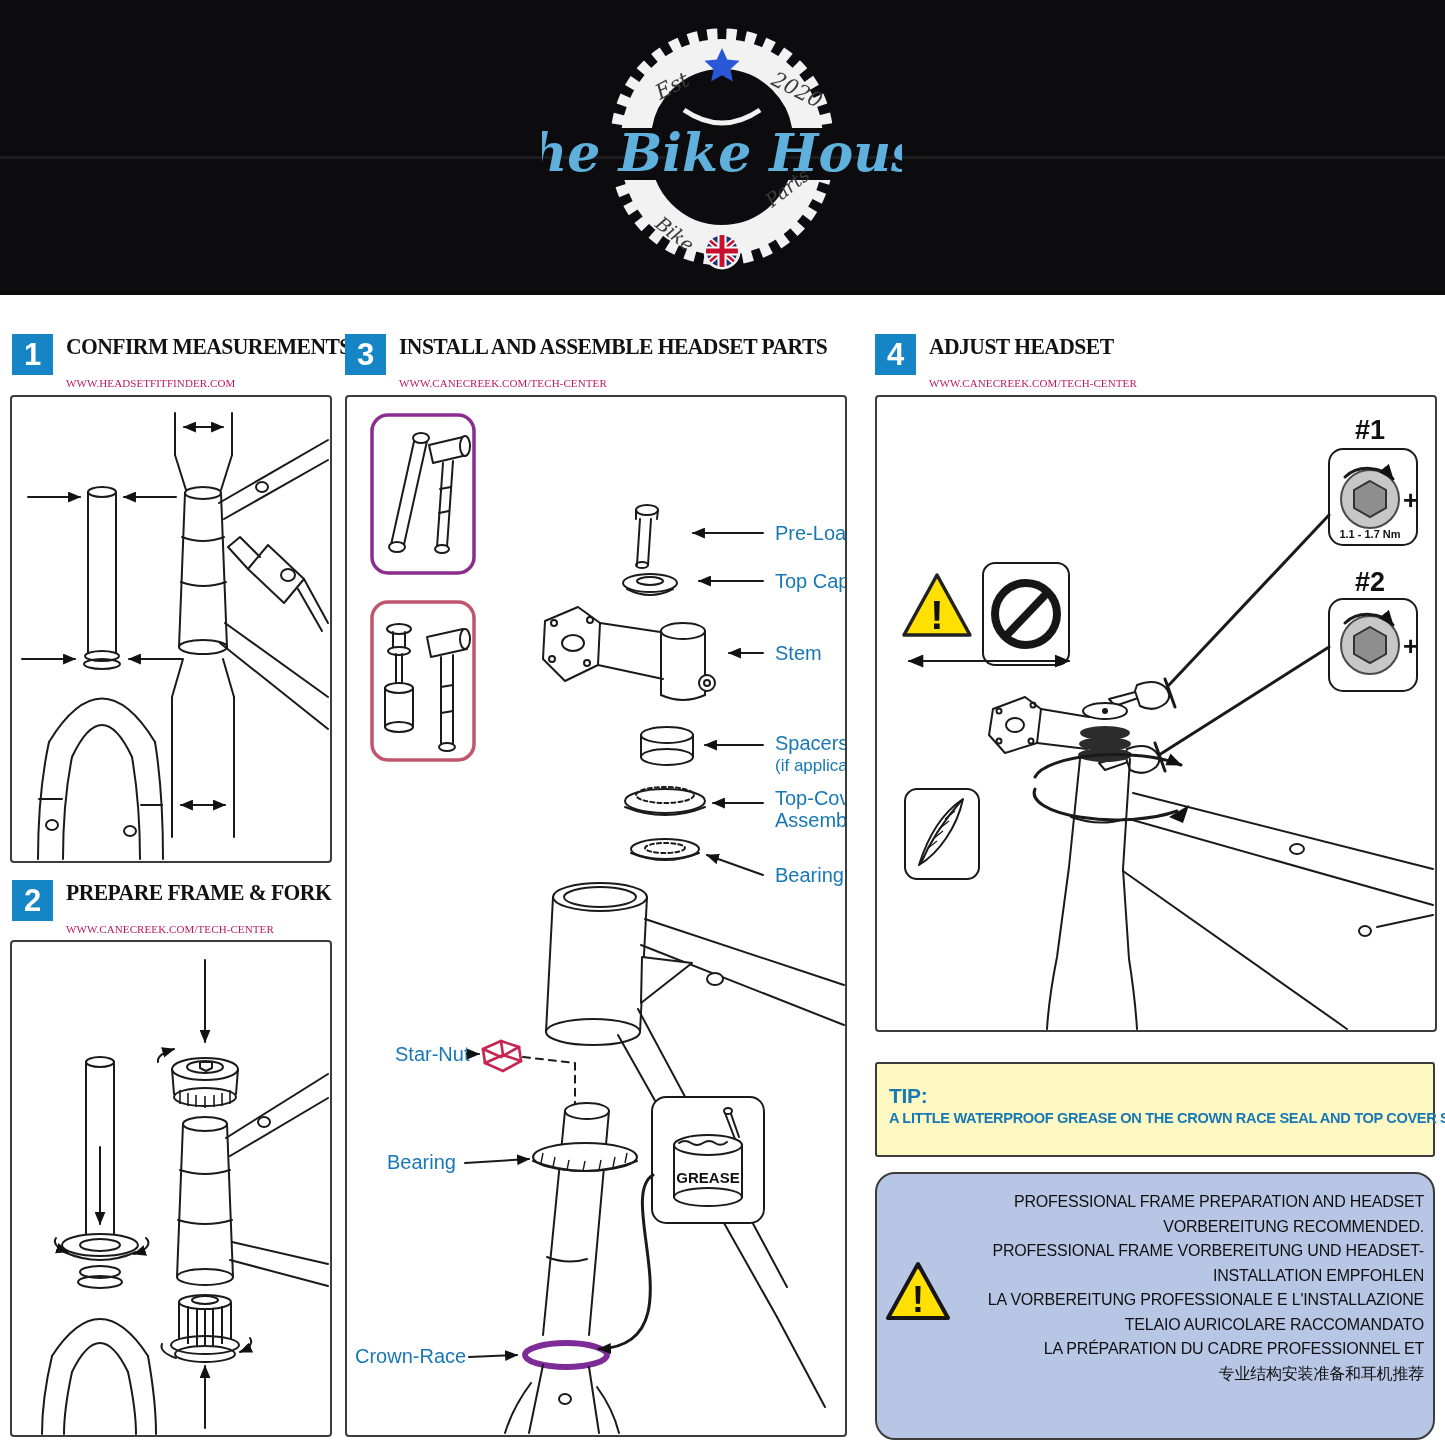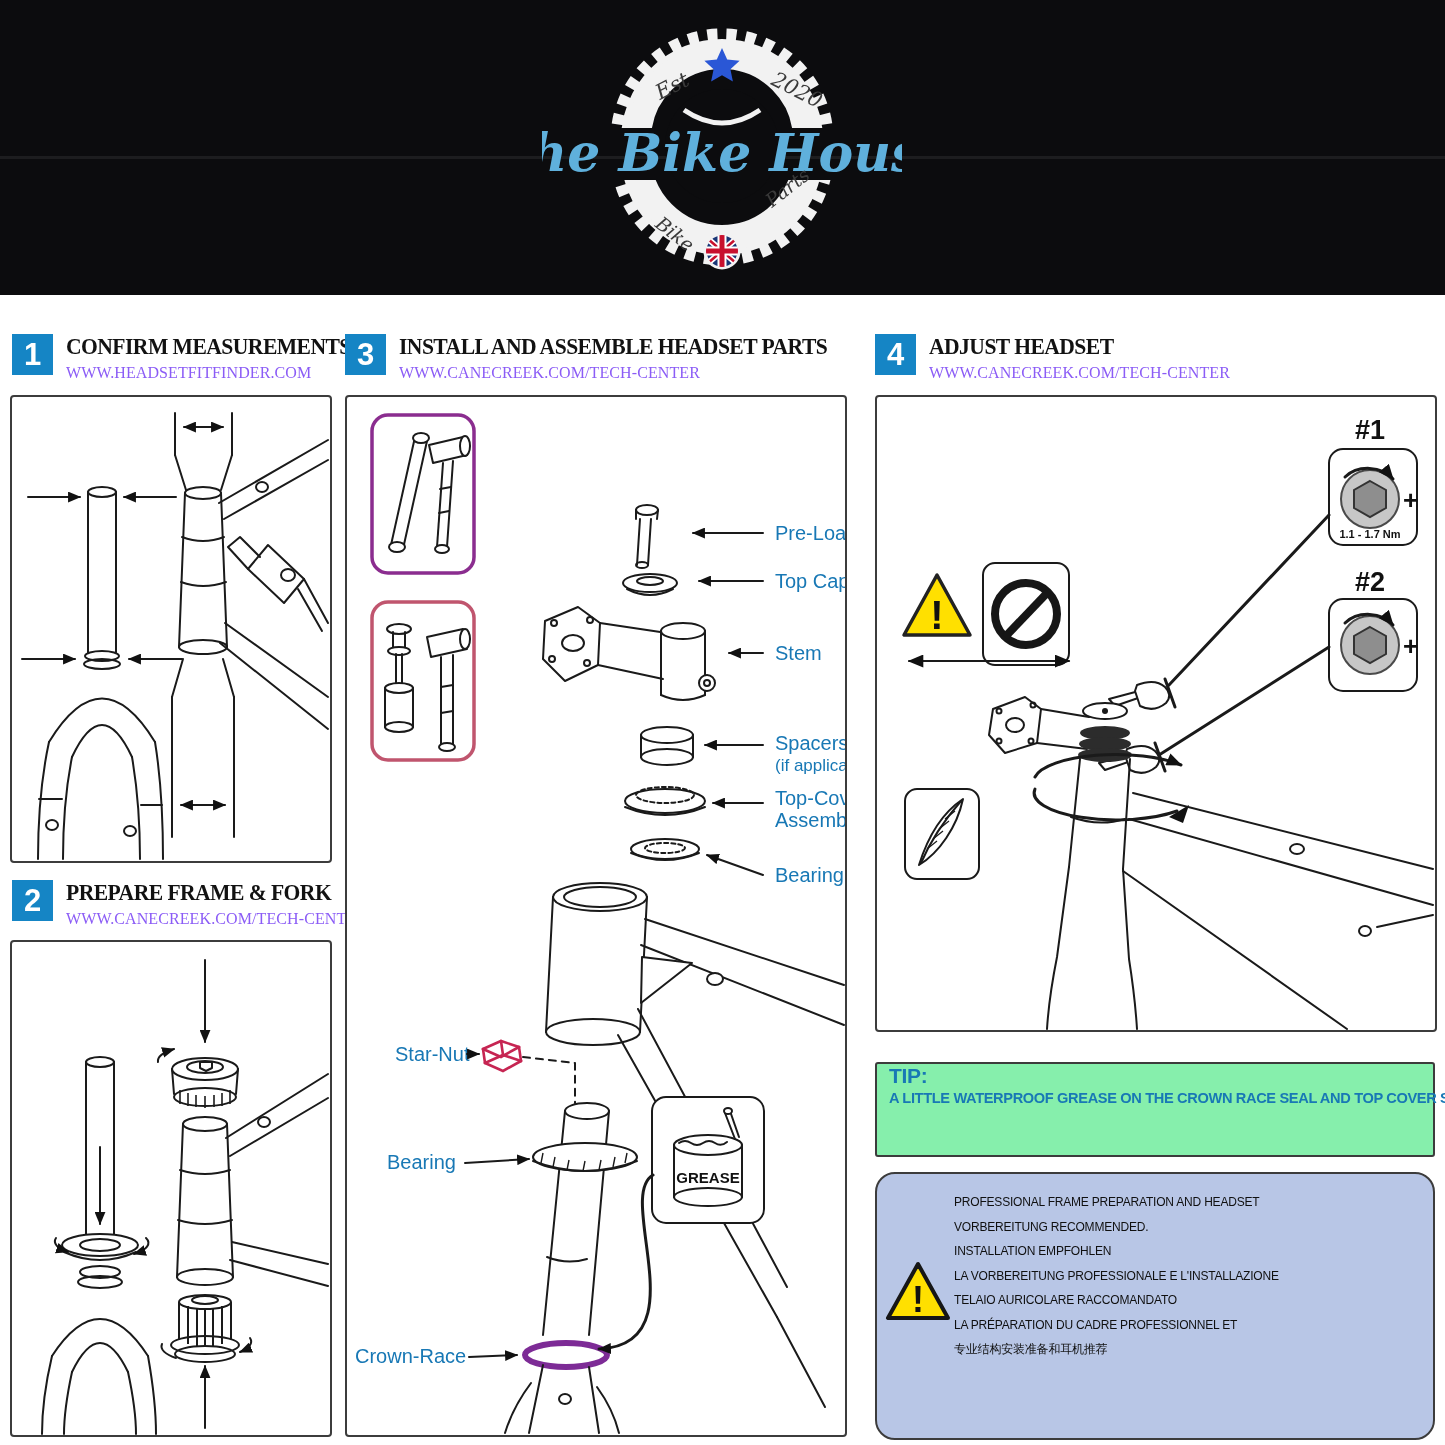--- a/index.html
+++ b/index.html
@@ -15,46 +15,46 @@
   .banner-stripe{position:absolute; left:0; top:156px; width:1445px; height:3px; background:#2b2b2e; opacity:.55;}
   .logo{position:absolute; left:542px; top:8px;}
 
   
   .sec-head{position:absolute; display:flex; align-items:flex-start;}
   .badge{width:41px; height:41px; background:var(--badge); color:#fff; font-size:31px; font-weight:bold;
          text-align:center; line-height:41px; flex:0 0 41px;}
   .sec-text{margin-left:13px;font-family:Liberation Serif, serif;}
   .sec-title{font-size:23px; font-weight:bold; color:#121212; letter-spacing:-.6px; white-space:nowrap;
              transform:scaleX(.94); transform-origin:0 0; line-height:25px;}
-  .sec-url{font-size:16px; color:#8b5cf6; letter-spacing:.1px; margin-top:5px; white-space:nowrap;}
+  .sec-url{font-size:11px; color:#be185d; letter-spacing:.1px; margin-top:18px; white-space:nowrap;}
 
   
   .panel{position:absolute; background:#fff; border:2px solid #3c3c3c; border-radius:4px;}
   svg{display:block;}
   .ln{fill:none; stroke:#1a1a1a; stroke-width:2; stroke-linecap:round; stroke-linejoin:round;}
   .ln3{fill:none; stroke:#1a1a1a; stroke-width:3; stroke-linecap:round; stroke-linejoin:round;}
   .fw{fill:#fff; stroke:#1a1a1a; stroke-width:2; stroke-linejoin:round;}
   .lbl{font:20px "Liberation Sans", sans-serif; fill:var(--blue);}
   .lbl-s{font:17px "Liberation Sans", sans-serif; fill:var(--blue);}
   .steptxt{font:bold 27px "Liberation Sans", sans-serif; fill:#111;}
   .torque{font:bold 11px "Liberation Sans", sans-serif; fill:#111;}
   .greasetxt{font:bold 15px "Liberation Sans", sans-serif; fill:#111;}
 
   
-  .tipbox{position:absolute; left:875px; top:1062px; width:560px; height:95px; background:#86efac;
-          border:2px solid #3c3c3c; border-radius:3px; padding:0 12px;}
+  .tipbox{position:absolute; left:875px; top:1062px; width:560px; height:95px; background:#fef9c3;
+          border:2px solid #3c3c3c; border-radius:3px; padding:20px 12px;}
   .tip-head{color:var(--blue); font-weight:bold; font-size:21px; letter-spacing:-.3px;}
   .tip-line{color:var(--blue); font-weight:bold; font-size:14.6px; letter-spacing:-.35px; line-height:21px; white-space:nowrap;}
 
   
   .warnbox{position:absolute; left:875px; top:1172px; width:560px; height:268px; background:#b8c6e6;
            border:2px solid #3c3c3c; border-radius:20px;}
   .warn-tri{position:absolute; left:8px; top:86px;}
   .warn-text{position:absolute; left:77px; top:16px; width:470px;}
-  .warn-line{color:#101010; font-size:12px; letter-spacing:-.2px; line-height:24.5px; white-space:nowrap;}
+  .warn-line{color:#101010; font-size:16px; letter-spacing:-.2px; line-height:24.5px; white-space:nowrap;text-align:right;}
 </style>
 </head>
 <body>
 
 <div class="page">
 
   <header class="banner">
     <div class="banner-stripe"></div>
     <svg class="logo" width="360" height="282" viewBox="0 0 360 282">
       <defs>
@@ -563,20 +563,21 @@
   </div>
 
   <div class="warnbox">
     <svg class="warn-tri" width="66" height="64" viewBox="0 0 66 64">
       <path d="M33 4 L3 58 L63 58 Z" fill="#ffe000" stroke="#161616" stroke-width="4" stroke-linejoin="round"></path>
       <text x="33" y="52" text-anchor="middle" font-size="36" font-weight="bold" fill="#111">!</text>
     </svg>
     <div class="warn-text">
       <div class="warn-line">PROFESSIONAL FRAME PREPARATION AND HEADSET</div>
       <div class="warn-line">VORBEREITUNG RECOMMENDED.</div>
+      <div class="warn-line">PROFESSIONAL FRAME VORBEREITUNG UND HEADSET-</div>
       <div class="warn-line">INSTALLATION EMPFOHLEN</div>
       <div class="warn-line">LA VORBEREITUNG PROFESSIONALE E L'INSTALLAZIONE</div>
       <div class="warn-line">TELAIO AURICOLARE RACCOMANDATO</div>
       <div class="warn-line">LA PRÉPARATION DU CADRE PROFESSIONNEL ET</div>
       <div class="warn-line">专业结构安装准备和耳机推荐</div>
     </div>
   </div>
 
 </div>
 

